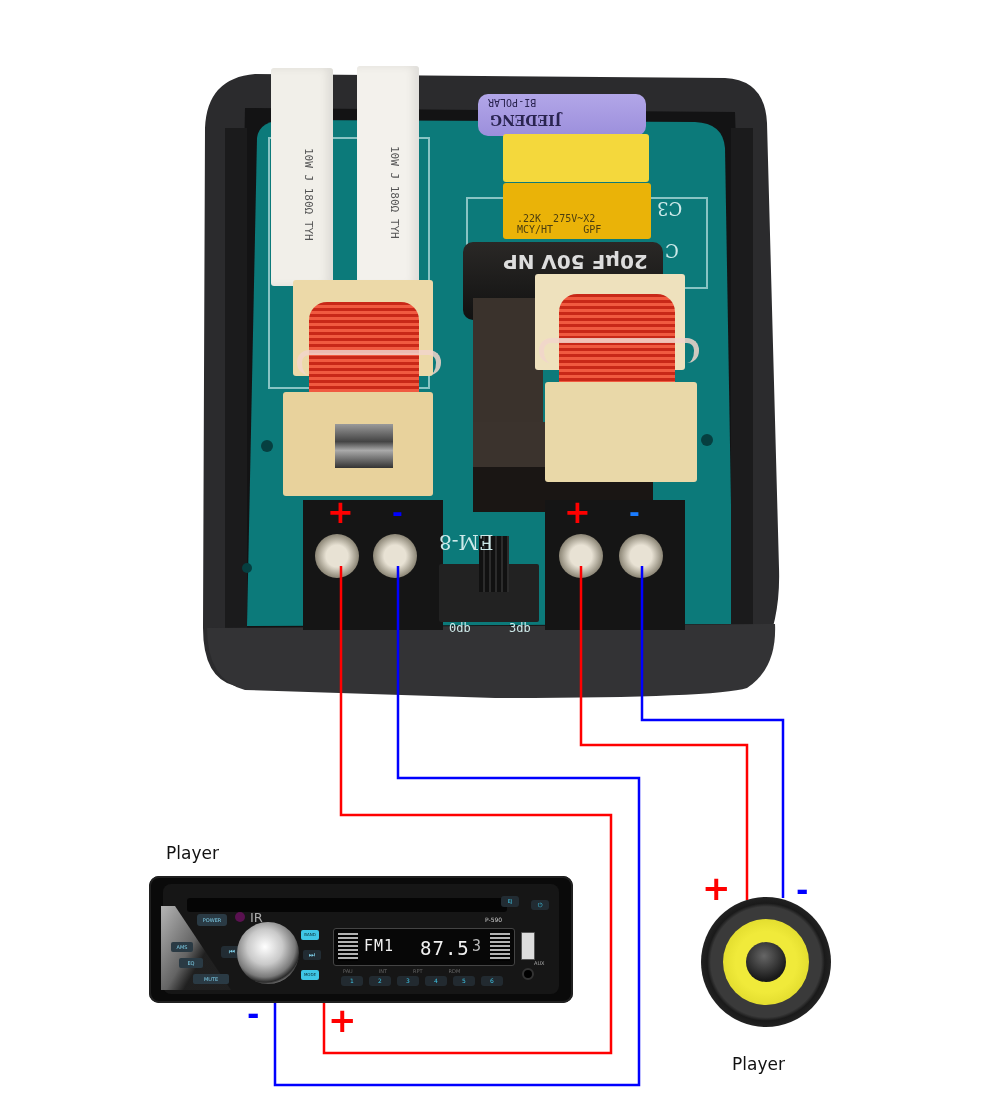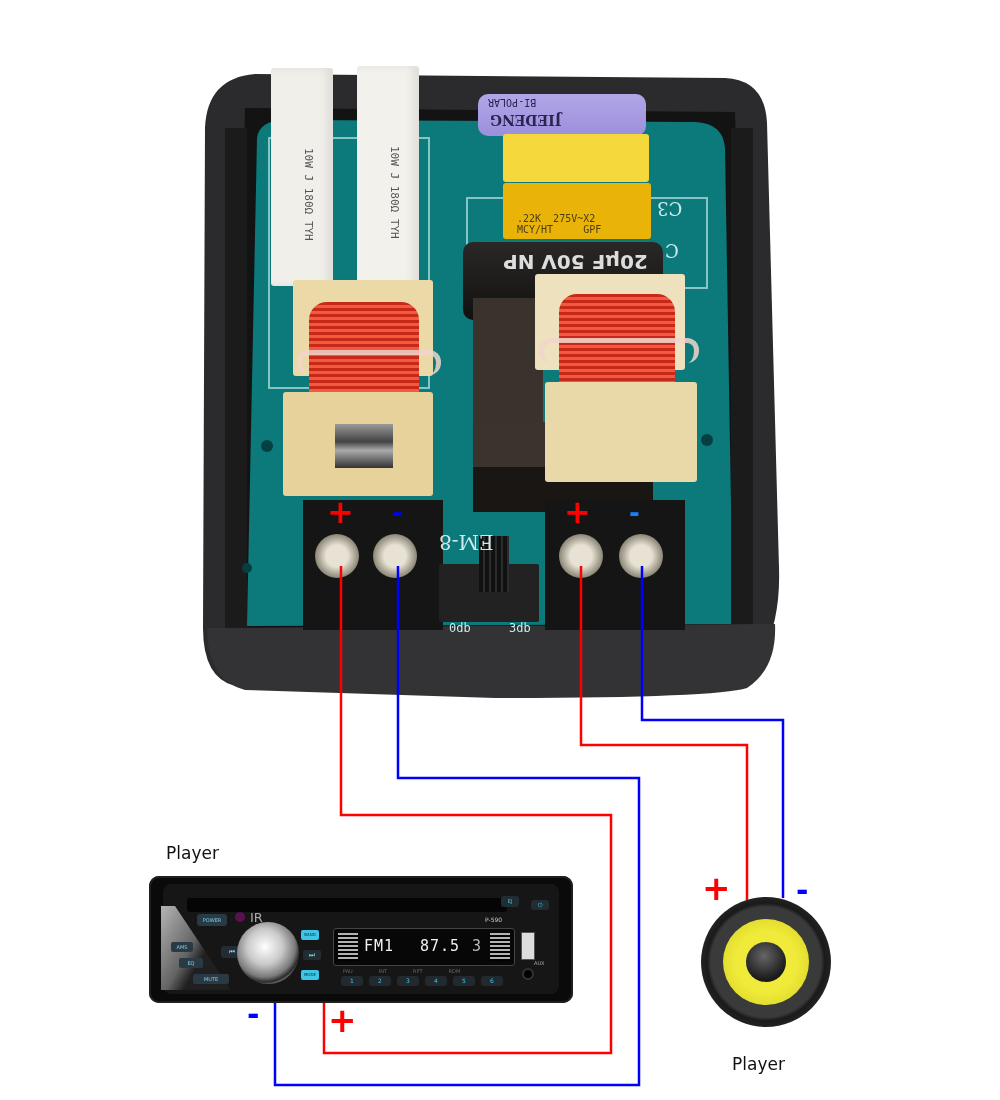--- a/index.html
+++ b/index.html
@@ -135,21 +135,21 @@
   <div class="abs" style="left:88px; top:46px; width:62px; height:62px; border-radius:50%; background:radial-gradient(circle at 45% 40%,#fff 0%,#c9c9c9 35%,#7a7a7a 60%,#2a2a2a 70%,#bbb 80%,#333 100%);"></div>
 
   <div class="abs" style="left:152px; top:54px; width:18px; height:10px; background:#3fc6e6; border-radius:2px; font-size:4px; text-align:center; line-height:10px; color:#0a2a33;"><span>BAND</span></div>
   <div class="abs" style="left:154px; top:74px; width:18px; height:10px; background:#222c33; border-radius:2px; font-size:7px; text-align:center; line-height:10px; color:#7fd0ea;">⏭</div>
   <div class="abs" style="left:152px; top:94px; width:18px; height:10px; background:#3fc6e6; border-radius:2px; font-size:4px; text-align:center; line-height:10px; color:#0a2a33;"><span>MODE</span></div>
 
   <div class="abs" style="left:184px; top:52px; width:180px; height:36px; background:#070707; border:1px solid #444; border-radius:3px;">
     <div class="abs" style="left:4px; top:4px; width:20px; height:28px; background:repeating-linear-gradient(#ddd 0 2px,#000 2px 4px); opacity:0.8;"></div>
     <div class="abs" style="left:156px; top:4px; width:20px; height:28px; background:repeating-linear-gradient(#ddd 0 2px,#000 2px 4px); opacity:0.8;"></div>
     <div class="abs cap-text" style="left:30px; top:8px; color:#f0f0f0; font-size:15px; letter-spacing:1px;">FM1</div>
-    <div class="abs cap-text" style="left:86px; top:8px; color:#f0f0f0; font-size:15px; letter-spacing:1px;">87.5</div>
+    <div class="abs cap-text" style="left:86px; top:8px; color:#f0f0f0; font-size:19px; letter-spacing:1px;">87.5</div>
     <div class="abs cap-text" style="left:138px; top:8px; color:#bbb; font-size:15px;">3</div>
   </div>
   <div class="abs" style="left:336px; top:40px; color:#ccc; font-size:6px;">P-590</div>
 
   <div class="abs" style="left:194px; top:92px; width:170px; font-size:5px; color:#666; display:flex; gap:26px;">
     <span>PAU</span>
     <span>INT</span>
     <span>RPT</span>
     <span>RDM</span>
   </div>

